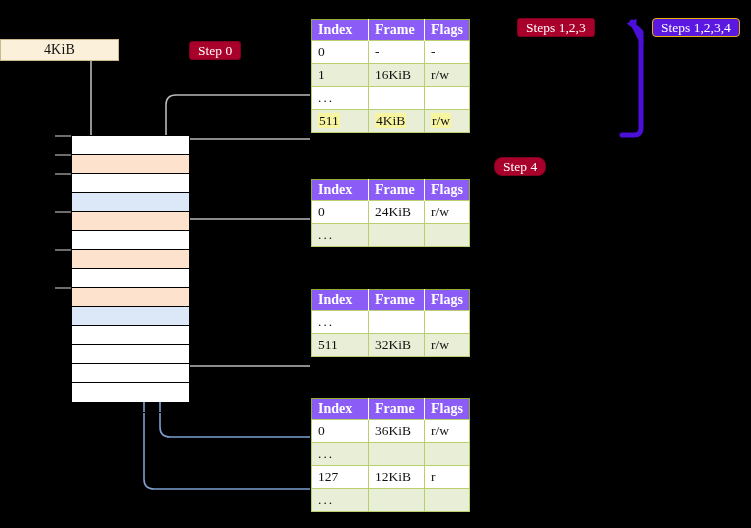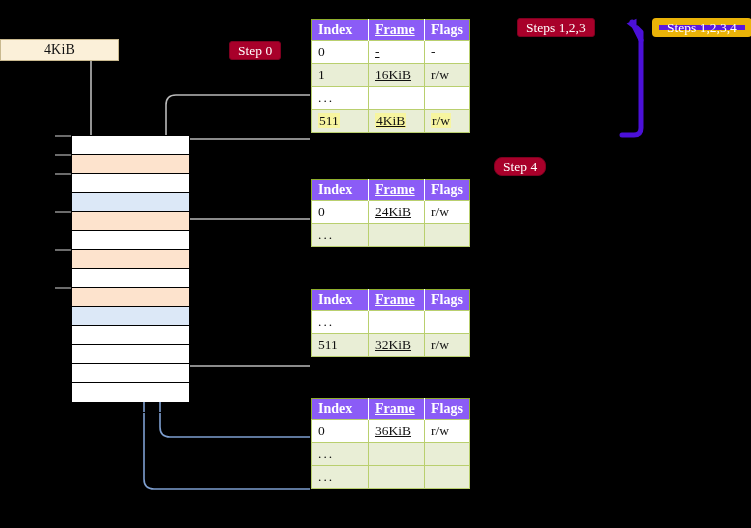--- a/index.html
+++ b/index.html
@@ -56,21 +56,21 @@
     white-space: nowrap;
     line-height: 1;
   }
   .badge-red {
     background: #a8002a;
     border: 1px solid #7e0020;
     align-items: center;
   }
   .badge-blue {
     background: #5a18e0;
-    border: 7px solid #eab308;
+    border: 1px solid #eab308;
     border-radius: 4px;
   }
 
   
   #memgrid {
     left: 71px; top: 135px;
     width: 119px; height: 278px;
     border: 1px solid #000000;
     box-sizing: border-box;
   }
@@ -123,21 +123,21 @@
     border: 1px solid #b9cf6e;
     height: 23px;
     box-sizing: border-box;
     vertical-align: middle;
     white-space: nowrap;
   }
   .ptable tr.alt td { background: #e9eed6; }
   .ptable tr.plain td { background: #ffffff; }
   .hl { background: #f7f5a0; padding: 0 1px; }
   .col-index { width: 57px; }
-  .col-frame { width: 56px; text-decoration: underline; }
+  .col-frame { width: 56px; }
   .col-flags { width: 40px; }
   .ellip { letter-spacing: 2px; }
 
   
   #wires {
     position: absolute;
     left: 0; top: 0;
     width: 751px; height: 528px;
     pointer-events: none;
   }
@@ -179,21 +179,21 @@
     <path d="M310,489 L154,489 Q144,489 144,479 L144,335" stroke="#7e9fd0" stroke-width="1.6" fill="none" marker-end="url(#ahBlueUp)"></path>
 
     <path d="M622,135 L634,135 Q641,135 641,128 L641,32 L637,28" stroke="#4b10d8" stroke-width="5" fill="none" stroke-linejoin="round" stroke-linecap="round"></path>
     <path d="M641,40 L632,22" stroke="#4b10d8" stroke-width="5" fill="none" marker-end="url(#ahPurple)" stroke-linecap="round"></path>
   </svg>
 
   <div class="abs sizebox">
     <span>4KiB</span>
   </div>
 
-  <div class="badge badge-red" style="left:189px; top:41px;margin-left:40px;">
+  <div class="badge badge-red" style="left:189px; top:41px;">
     <span>Step 0</span>
   </div>
 
   <div class="badge badge-red" style="left:517px; top:18px;">
     <span>Steps 1,2,3</span>
   </div>
 
   <div class="badge badge-blue" style="left:652px; top:18px;">
     <span>Steps 1,2,3,4</span>
   </div>
@@ -315,20 +315,25 @@
         <tr class="plain">
           <td class="col-index">0</td>
           <td class="col-frame">36KiB</td>
           <td class="col-flags">r/w</td>
         </tr>
         <tr class="alt">
           <td class="col-index"><span class="ellip">...</span></td>
           <td class="col-frame"></td>
           <td class="col-flags"></td>
         </tr>
+        <tr class="plain">
+          <td class="col-index">127</td>
+          <td class="col-frame">12KiB</td>
+          <td class="col-flags">r</td>
+        </tr>
         <tr class="alt">
           <td class="col-index"><span class="ellip">...</span></td>
           <td class="col-frame"></td>
           <td class="col-flags"></td>
         </tr>
       </tbody>
     </table>
 
 </div>
 

